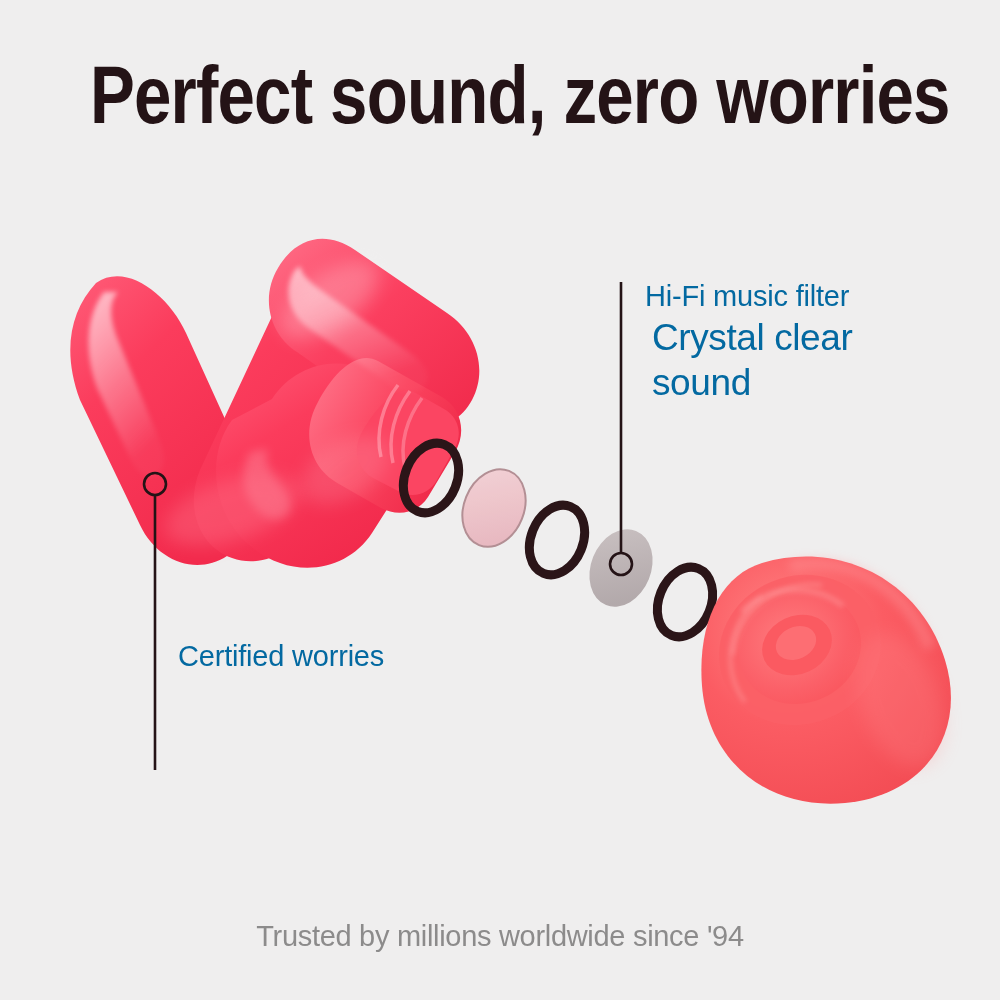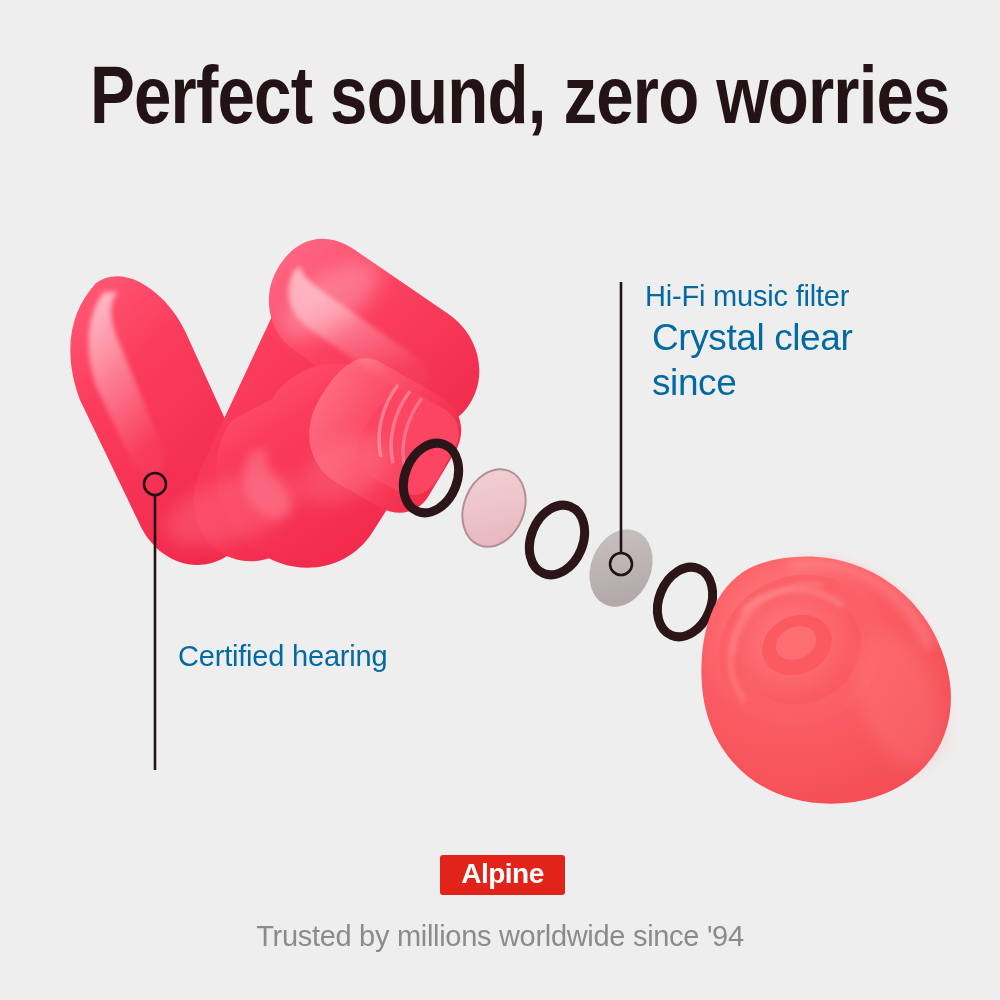--- a/index.html
+++ b/index.html
@@ -286,25 +286,22 @@
     </g>
     <g>
       <line x1="621" y1="282" x2="621" y2="553" stroke="#241316" stroke-width="2.6"></line>
       <circle cx="621" cy="564" r="11" fill="none" stroke="#241316" stroke-width="2.6"></circle>
     </g>
   </svg>
 
   <div class="callout-text" id="callout-right">
     <div class="callout-eyebrow">Hi-Fi music filter</div>
     <div class="callout-head">Crystal clear</div>
-    <div class="callout-head">since</div>
+    <div class="callout-head">sound</div>
   </div>
 
   <div class="callout-text" id="callout-left">
-    <div class="callout-sub">Certified hearing</div>
+    <div class="callout-sub">Certified worries</div>
   </div>
 
-  <div id="brand-logo">
-    <span id="brand-logo-text">Alpine</span>
-  </div>
   <div id="tagline">Trusted by millions worldwide since '94</div>
 
 </div>
 
 </body></html>

